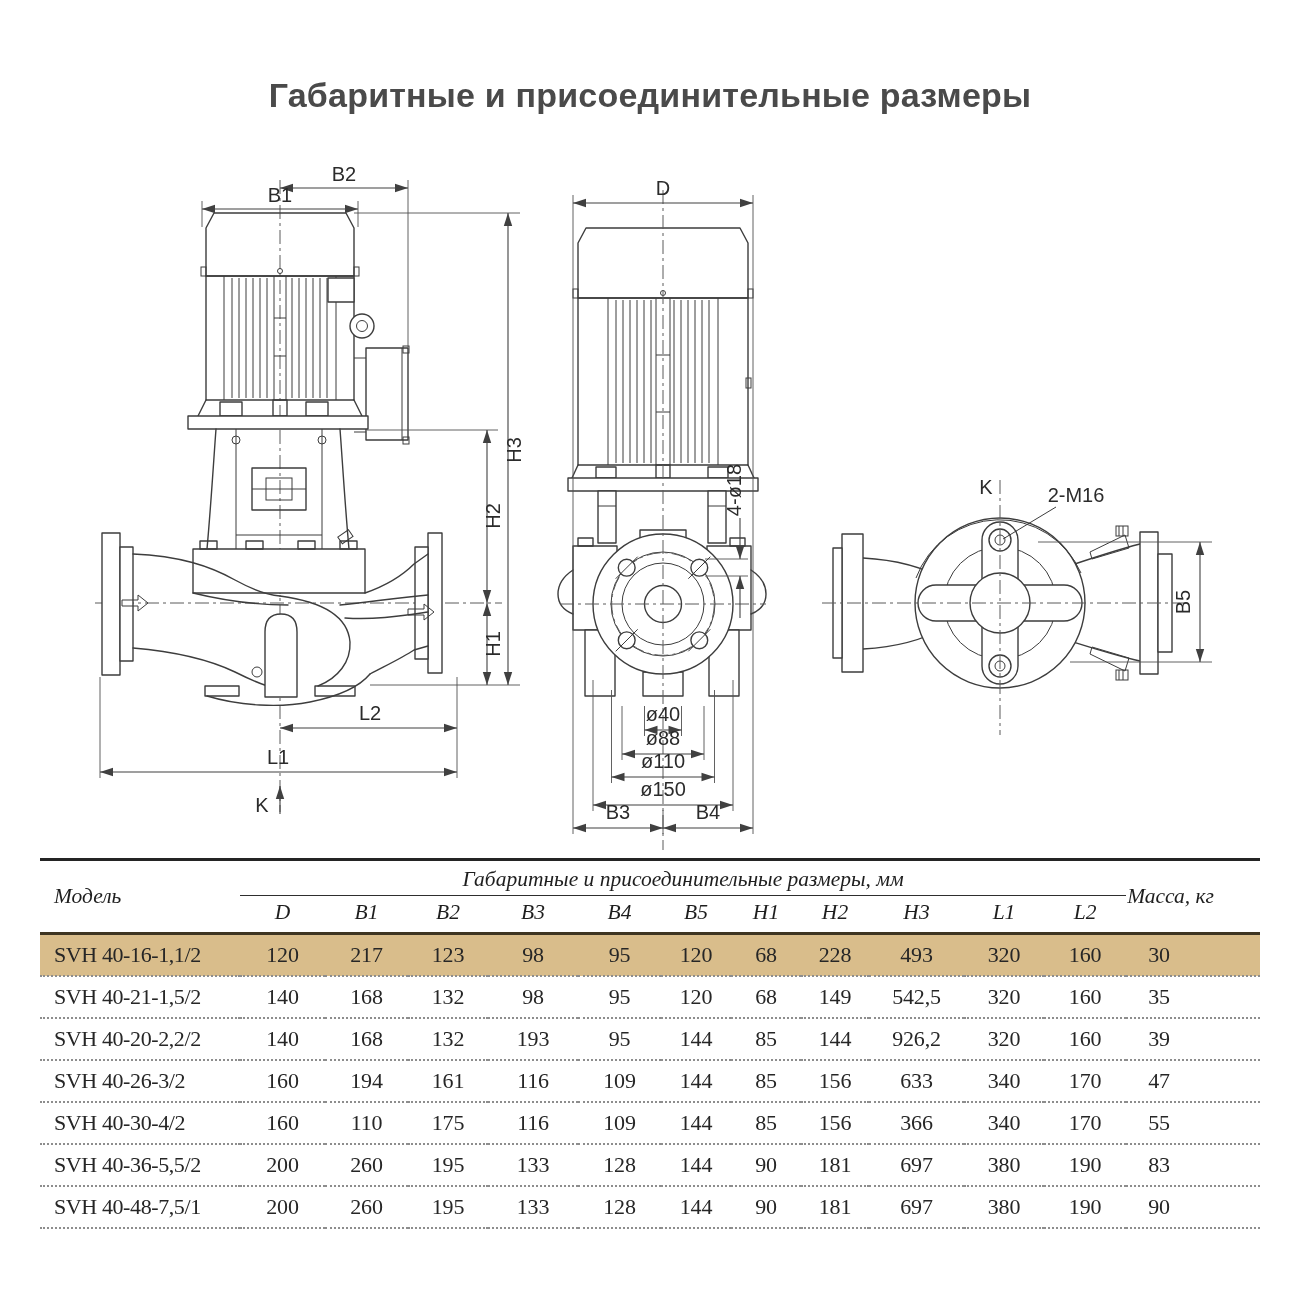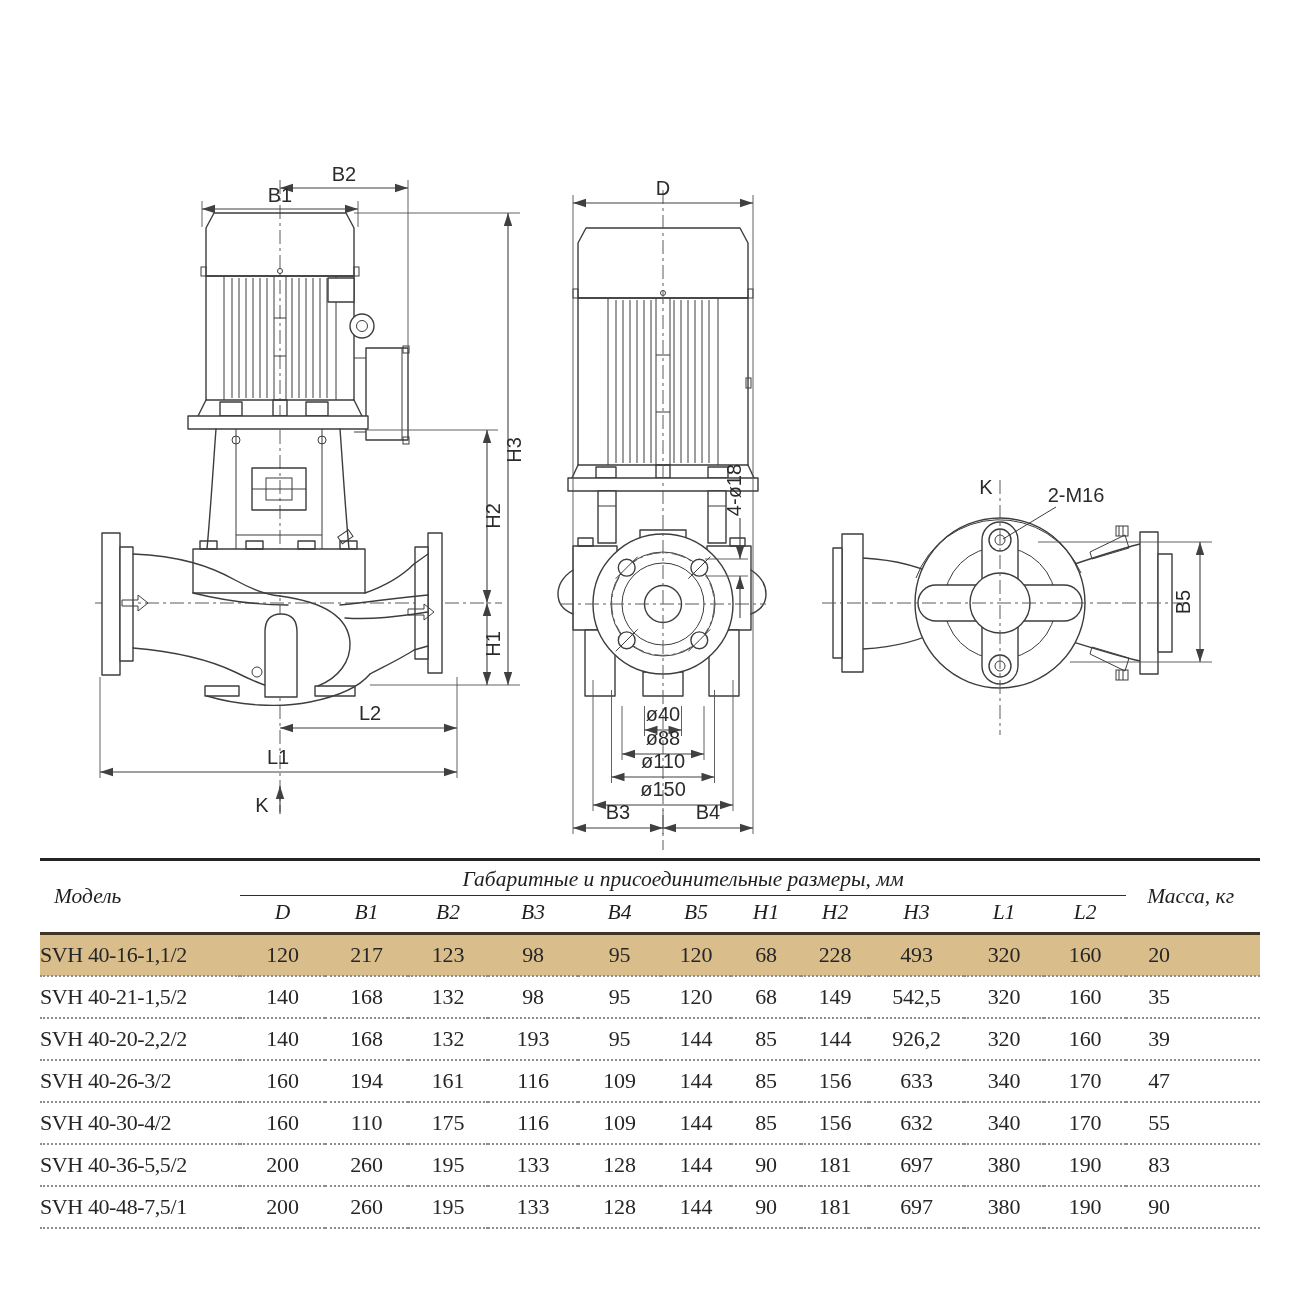--- a/index.html
+++ b/index.html
@@ -14,33 +14,34 @@
   .thin{fill:none;stroke:#3d3d3d;stroke-width:1;}
   .dim{stroke:#404040;stroke-width:1.1;fill:none;}
   .ext{stroke:#505050;stroke-width:0.9;fill:none;}
   .cl{stroke:#5a5a5a;stroke-width:1;fill:none;stroke-dasharray:14 4 3 4;}
   
   .dim-table{position:absolute;left:40px;top:858px;width:1220px;border-top:3px solid #242424;font-family:Liberation Serif, serif;}
   table.spec{border-collapse:collapse;table-layout:fixed;width:1220px;font-size:22px;color:#262626;}
   table.spec th{font-weight:normal;font-style:italic;font-size:21.5px;color:#1e1e1e;}
   th.model-h{text-align:left;padding-left:14px;font-size:22.5px;}
   th.span-h{border-bottom:1.8px solid #2e2e2e;padding:6px 0 3px 0;}
-  th.mass-h{text-align:center;padding-right:6px;font-size:22px;margin-top:43px;}
+  th.mass-h{text-align:left;padding-right:6px;font-size:22px;margin-top:43px;}
   tr.subhead th{padding:4px 0 7px 0;}
   thead{border-bottom:3px solid #3e3522;}
   tbody td{height:40px;padding:0;text-align:center;letter-spacing:-0.2px;}
   tbody tr{border-bottom:2px dotted #8d8d8d;}
-  td.model{text-align:left;letter-spacing:-0.4px;}
+  td.model{text-align:left;padding-left:14px;letter-spacing:-0.4px;}
   td.mass{text-align:left;padding-left:22px;}
   tr.hl{background:#d9bd8b;}
 </style>
 </head>
 <body>
 
 <div class="page">
+  <h1 class="title">Габаритные и присоединительные размеры</h1>
 
   <svg class="drawings" width="1220" height="710" viewBox="0 0 1220 710">
     <defs>
       <marker id="aS" markerUnits="userSpaceOnUse" markerWidth="16" markerHeight="12" refX="0" refY="0" orient="auto" overflow="visible">
         <path d="M0,0 L13,4.2 L13,-4.2 Z" fill="#404040"></path>
       </marker>
       <marker id="aE" markerUnits="userSpaceOnUse" markerWidth="16" markerHeight="12" refX="0" refY="0" orient="auto" overflow="visible">
         <path d="M0,0 L-13,4.2 L-13,-4.2 Z" fill="#404040"></path>
       </marker>
     </defs>
@@ -349,21 +350,21 @@
             <td>217</td>
             <td>123</td>
             <td>98</td>
             <td>95</td>
             <td>120</td>
             <td>68</td>
             <td>228</td>
             <td>493</td>
             <td>320</td>
             <td>160</td>
-            <td class="mass">20</td>
+            <td class="mass">30</td>
           </tr>
           <tr>
             <td class="model">SVH 40-21-1,5/2</td>
             <td>140</td>
             <td>168</td>
             <td>132</td>
             <td>98</td>
             <td>95</td>
             <td>120</td>
             <td>68</td>
@@ -406,21 +407,21 @@
           <tr>
             <td class="model">SVH 40-30-4/2</td>
             <td>160</td>
             <td>110</td>
             <td>175</td>
             <td>116</td>
             <td>109</td>
             <td>144</td>
             <td>85</td>
             <td>156</td>
-            <td>632</td>
+            <td>366</td>
             <td>340</td>
             <td>170</td>
             <td class="mass">55</td>
           </tr>
           <tr>
             <td class="model">SVH 40-36-5,5/2</td>
             <td>200</td>
             <td>260</td>
             <td>195</td>
             <td>133</td>

